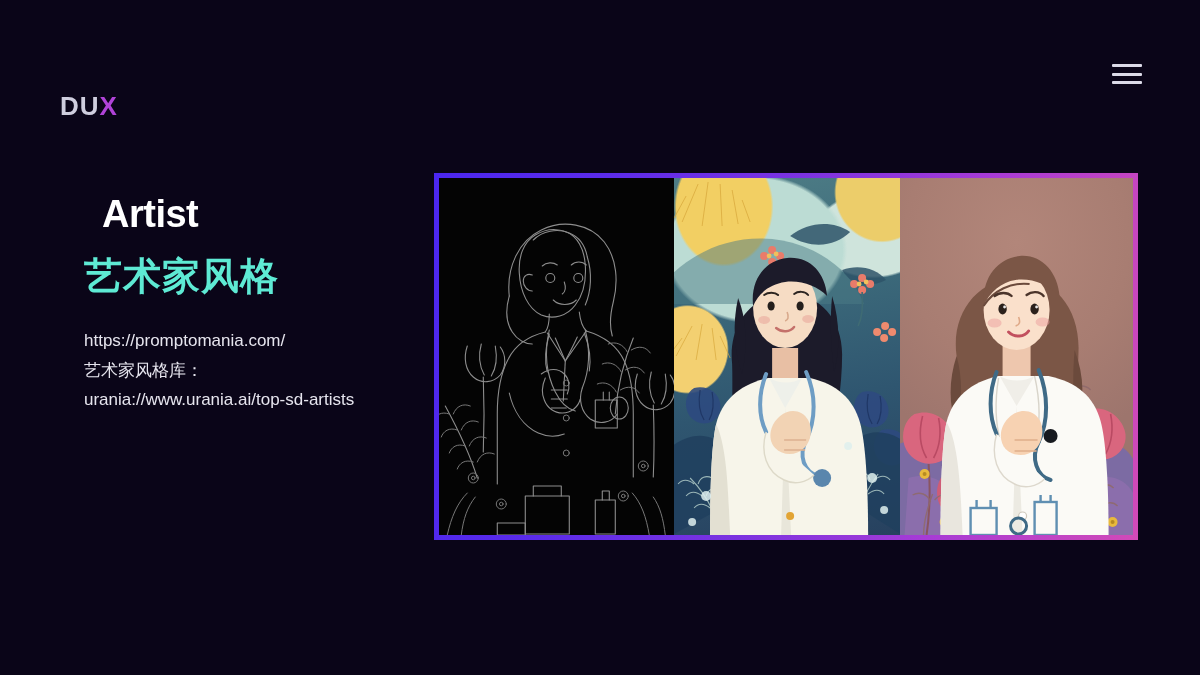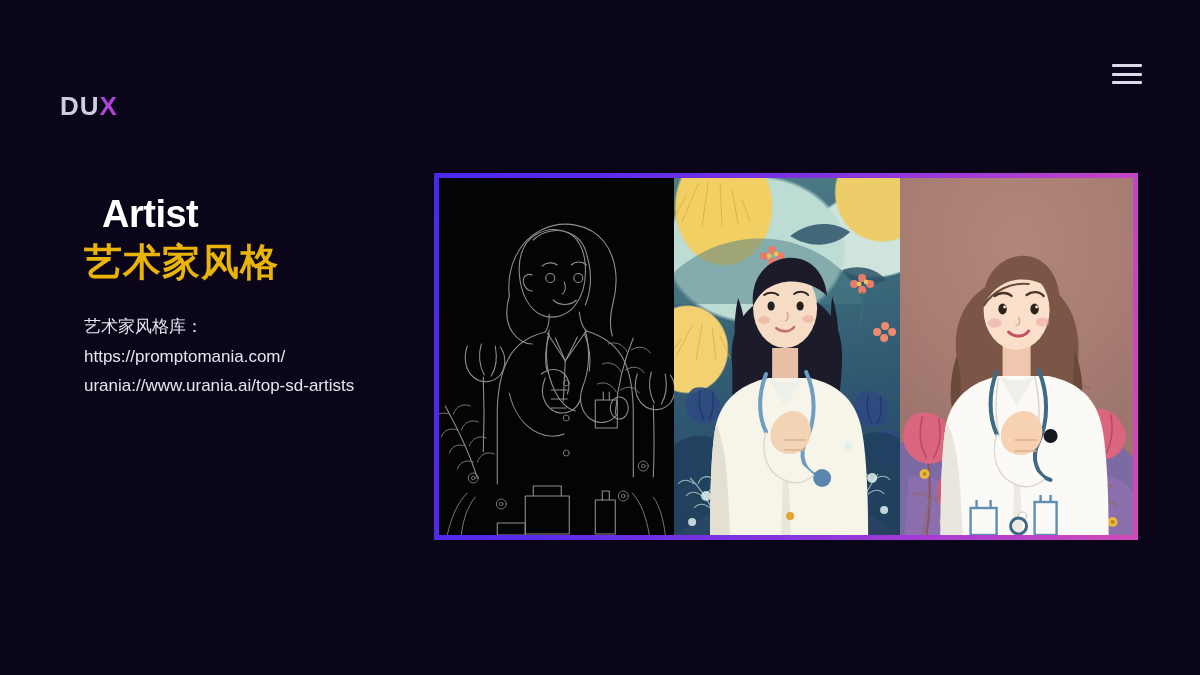--- a/index.html
+++ b/index.html
@@ -39,22 +39,22 @@
 
   
   .text-col {
     position:absolute; left:84px; top:192px; width:320px;
   }
   .title-en {
     font-size:38px; font-weight:bold; color:#ffffff;
     line-height:1.18; letter-spacing:-0.5px;margin-left:18px;
   }
   .title-cn {
-    font-size:38px; font-weight:bold; color:#eab308;
-    line-height:1.25; letter-spacing:1px; margin-top:2px;
+    font-size:38px; font-weight:bold; color:#5eead4;
+    line-height:1.25; letter-spacing:1px; margin-top:16px;
   }
   .body-block {
     margin-top:26px;
     font-size:17px; line-height:1.72; color:#e6e5ee;
     font-weight:300;
   }
   .body-block .line { white-space:nowrap; }
   .body-block .wrapline { white-space:normal; }
 
   
@@ -114,22 +114,22 @@
   <div class="menu-btn">
     <span></span>
     <span></span>
     <span></span>
   </div>
 
   <div class="text-col">
     <div class="title-en">Artist</div>
     <div class="title-cn">艺术家风格</div>
     <div class="body-block">
+      <div class="line">https://promptomania.com/</div>
       <div class="line">艺术家风格库：</div>
-      <div class="line">https://promptomania.com/</div>
       <div class="wrapline">urania://www.urania.ai/top-sd-artists</div>
     </div>
   </div>
 
   <div class="frame">
     <div class="panels">
 
       <div class="panel p1">
         <svg viewBox="0 0 238 357" preserveAspectRatio="xMidYMid slice">
 

